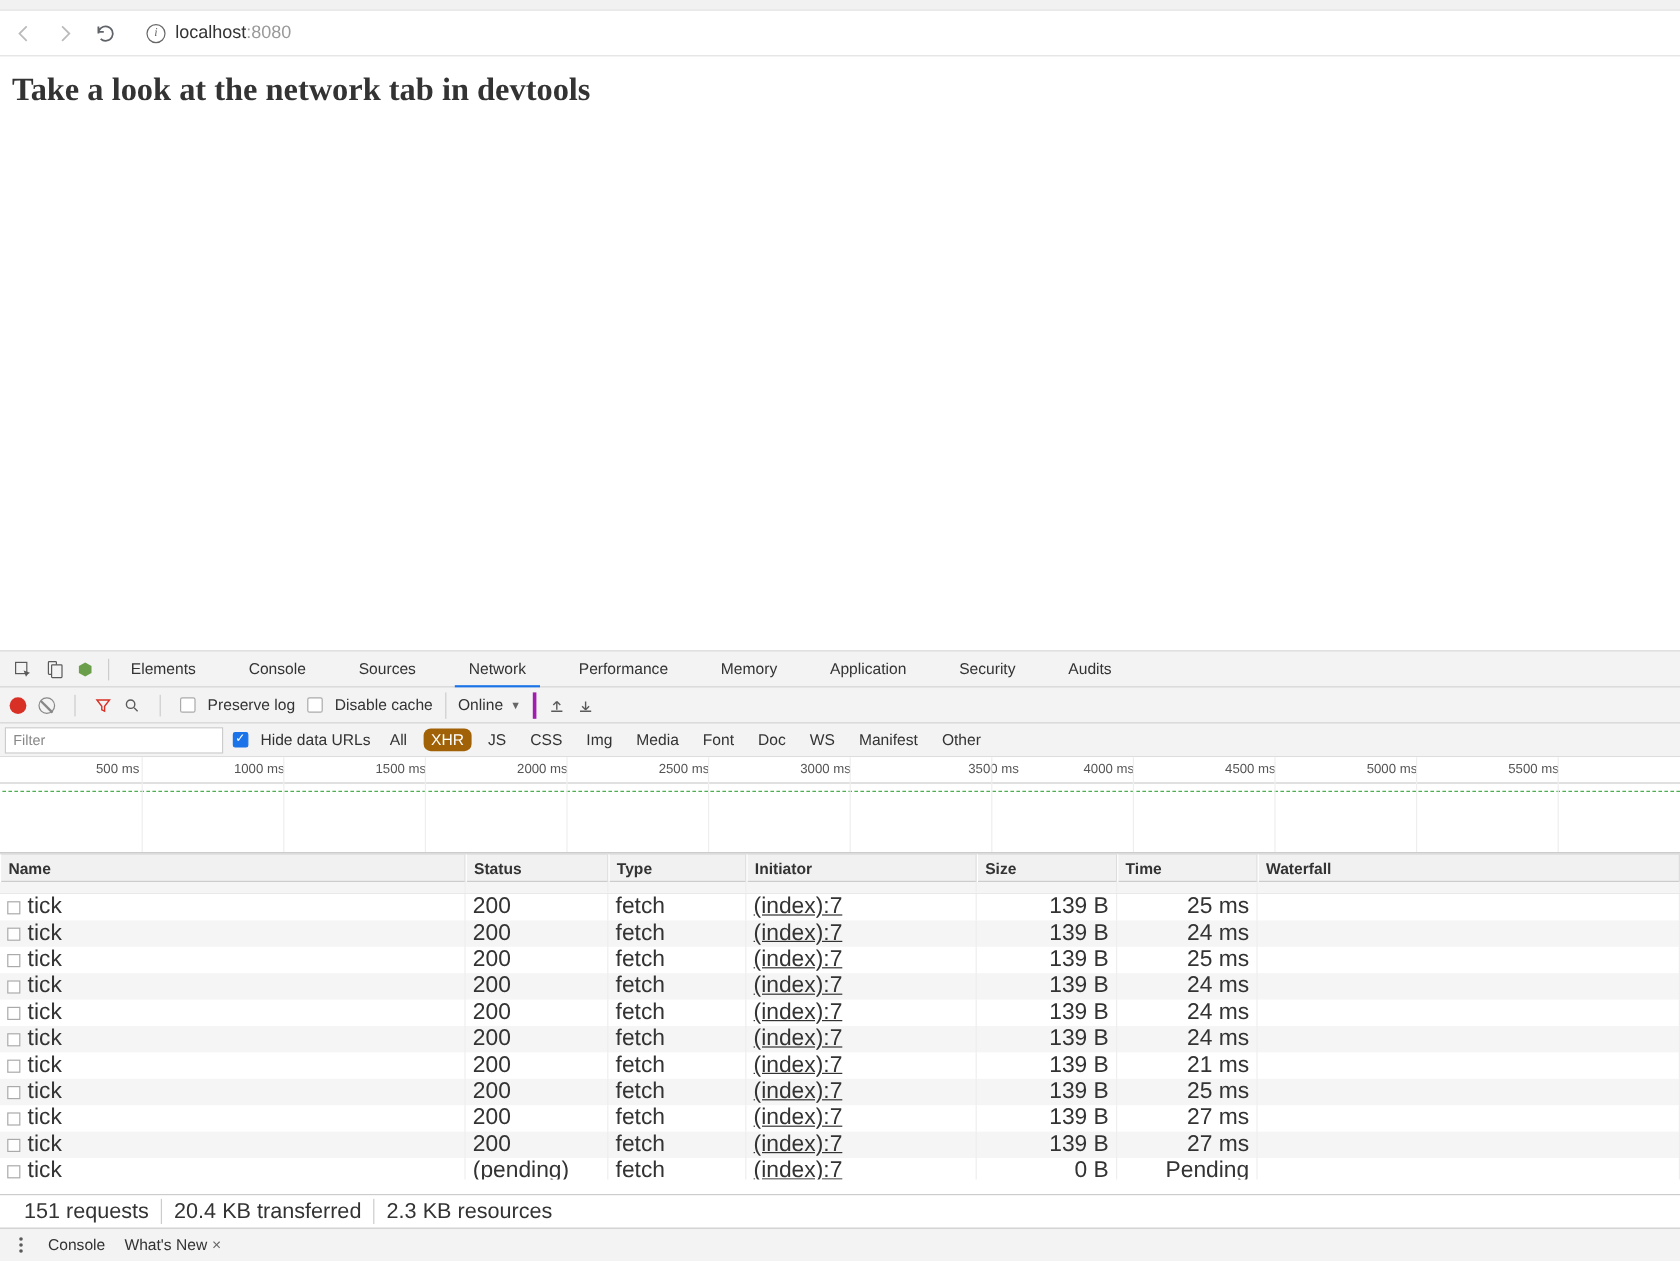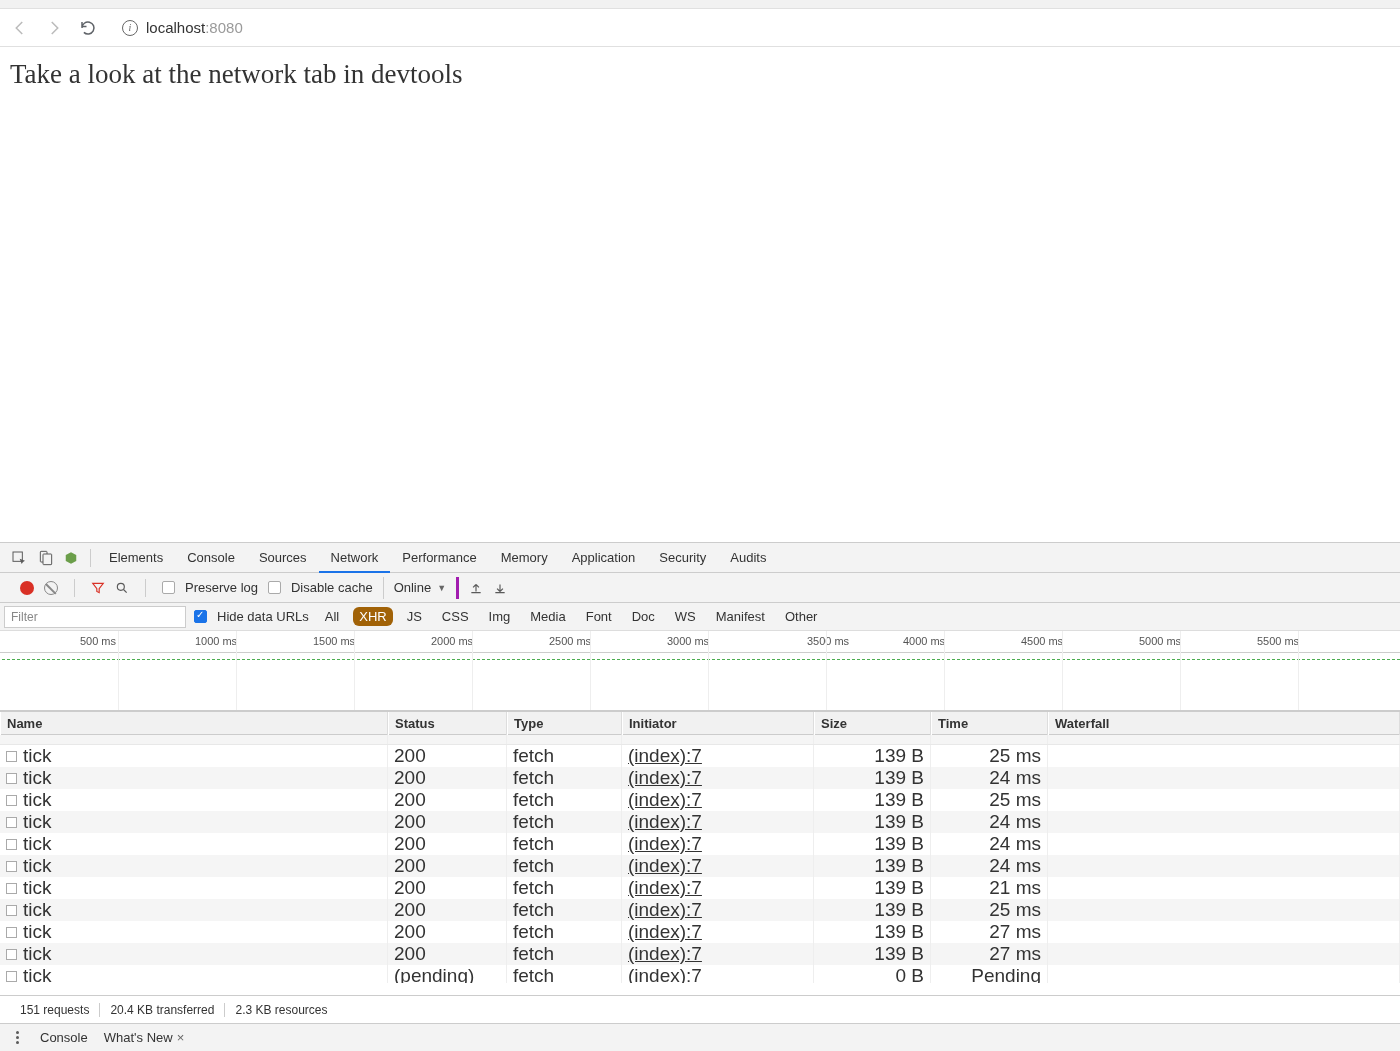--- a/index.html
+++ b/index.html
@@ -9,31 +9,31 @@
 .browser-bar { height: 9px; background: #f1f1f1; border-bottom: 1px solid #e0e0e0; }
 .address-row { height: 38px; display: flex; align-items: center; padding: 0 10px; border-bottom: 1px solid #e0e0e0; gap: 14px; background: #fff; }
 .address-row .nav-btn { width: 20px; height: 20px; display: flex; align-items: center; justify-content: center; color: #5f6368; cursor: pointer; }
 .address-row .nav-btn.disabled { color: #bbb; }
 .addr-box { flex: 1; display: flex; align-items: center; gap: 8px; font-size: 15px; color: #333; margin-left: 10px; }
 .addr-info-icon { width: 16px; height: 16px; border: 1.5px solid #666; border-radius: 50%; display: flex; align-items: center; justify-content: center; font-size: 10px; font-family: serif; font-style: italic; color: #666; }
 .addr-text .port { color: #9a9a9a; text-align: right; }
 
 
 .page-content { padding: 12px 10px; }
-.page-content h1 { font-family: "Times New Roman", serif; font-weight: normal; font-size: 27px; }
+.page-content h1 { font-family: "Times New Roman", serif; font-weight: bold; font-size: 27px; }
 
 
 .devtools { position: absolute; bottom: 0; left: 0; right: 0; height: 509px; border-top: 1px solid #ccc; background: #fff; display: flex; flex-direction: column; font-size: 13px; }
 .dt-tabs { height: 30px; display: flex; align-items: center; border-bottom: 1px solid #ccc; background: #f3f3f3; padding-left: 6px; gap: 0; }
 .dt-tabs .icon-box { width: 26px; height: 26px; display: flex; align-items: center; justify-content: center; color: #5a5a5a; }
 .dt-tabs .tab { padding: 0 12px; height: 30px; line-height: 30px; cursor: pointer; color: #333; }
 .dt-tabs .tab.active { border-bottom: 2px solid #1a73e8; }
 .dt-sep { width: 1px; height: 18px; background: #ccc; margin: 0 6px; }
 
-.dt-toolbar { height: 30px; display: flex; align-items: center; border-bottom: 1px solid #ccc; background: #f3f3f3; padding-left: 20px; gap: 10px; }
+.dt-toolbar { height: 30px; display: flex; align-items: center; border-bottom: 1px solid #ccc; background: #f3f3f3; padding-left: 8px; gap: 10px; }
 .record-dot { width: 14px; height: 14px; border-radius: 50%; background: #d93025; }
 .stop-icon { width: 14px; height: 14px; border: 1.5px solid #888; border-radius: 50%; position: relative; }
 .stop-icon::after { content: ""; position: absolute; width: 14px; height: 1.5px; background: #888; top: 50%; left: -1px; transform: rotate(45deg); }
 .funnel-icon { color: #d93025; font-size: 14px; }
 .search-icon { color: #5a5a5a; font-size: 14px; }
 .chk { width: 13px; height: 13px; border: 1px solid #aaa; border-radius: 2px; background: #fff; display: inline-block; }
 .chk.checked { background: #1a73e8; border-color: #1a73e8; position: relative; }
 .chk.checked::after { content: "✓"; color: #fff; font-size: 10px; position: absolute; top: -2px; left: 1px; }
 .tb-lbl { font-size: 13px; }
 .throttle-sel { display: flex; align-items: center; gap: 6px; border-left: 1px solid #ccc; border-right: 3px solid #a21caf; padding: 0 10px; height: 22px; }
@@ -60,21 +60,21 @@
 .net-row { height: 22px; line-height: 22px; font-size: 19px; }
 .net-row.even { background: #f5f5f5; }
 .net-row > div { padding: 0 6px; border-right: 1px solid #eee; overflow: hidden; white-space: nowrap; }
 .partial-row { height: 10px; overflow: hidden; border-bottom: 1px solid #e8e8e8; }
 .partial-row .net-row { position: relative; top: -12px; }
 .name-cell { display: flex; align-items: center; gap: 6px; }
 .name-chk { width: 11px; height: 11px; border: 1px solid #aaa; background: #fff; flex-shrink: 0; }
 .initiator-link { text-decoration: underline; color: #333; }
 .size-cell, .time-cell { text-align: right; }
 
-.dt-status { height: 28px; border-top: 1px solid #ccc; display: flex; align-items: center; gap: 0; padding: 0 10px; background: #fff; font-size: 12px; color: #333; }
+.dt-status { height: 28px; border-top: 1px solid #ccc; display: flex; align-items: center; gap: 0; padding: 0 10px; background: #fff; font-size: 18px; color: #333; }
 .dt-status > span { padding: 0 10px; border-right: 1px solid #ccc; }
 .dt-status > span:last-child { border-right: none; }
 
 .drawer { height: 28px; border-top: 1px solid #ccc; display: flex; align-items: center; padding: 0 10px; gap: 16px; background: #f3f3f3; font-size: 13px; }
 .kebab { width: 14px; display: flex; flex-direction: column; gap: 2px; align-items: center; }
 .kebab span { width: 3px; height: 3px; background: #5a5a5a; border-radius: 50%; }
 .drawer-tab { display: flex; align-items: center; gap: 4px; }
 .close-x { color: #666; cursor: pointer; }
 
 svg { display: block; }
@@ -123,21 +123,21 @@
           <rect x="5" y="2" width="10" height="16" rx="1" stroke="#5a5a5a" stroke-width="1.5" fill="none"></rect>
           <rect x="9" y="6" width="13" height="16" rx="1" stroke="#5a5a5a" stroke-width="1.5" fill="#f3f3f3"></rect>
         </svg>
     </div>
     <div class="icon-box">
       <svg width="14" height="14" viewBox="0 0 24 24">
           <path d="M12 2l9 5v10l-9 5-9-5V7z" fill="#6b9e4a"></path>
         </svg>
     </div>
     <span class="dt-sep"></span>
-    <div id="main-tabs-container" style="display:flex;">
+    <div id="main-tabs-container" style="display:flex;gap:20px;">
         <div class="tab">Elements</div>
         <div class="tab">Console</div>
         <div class="tab">Sources</div>
         <div class="tab active">Network</div>
         <div class="tab">Performance</div>
         <div class="tab">Memory</div>
         <div class="tab">Application</div>
         <div class="tab">Security</div>
         <div class="tab">Audits</div>
       </div>

